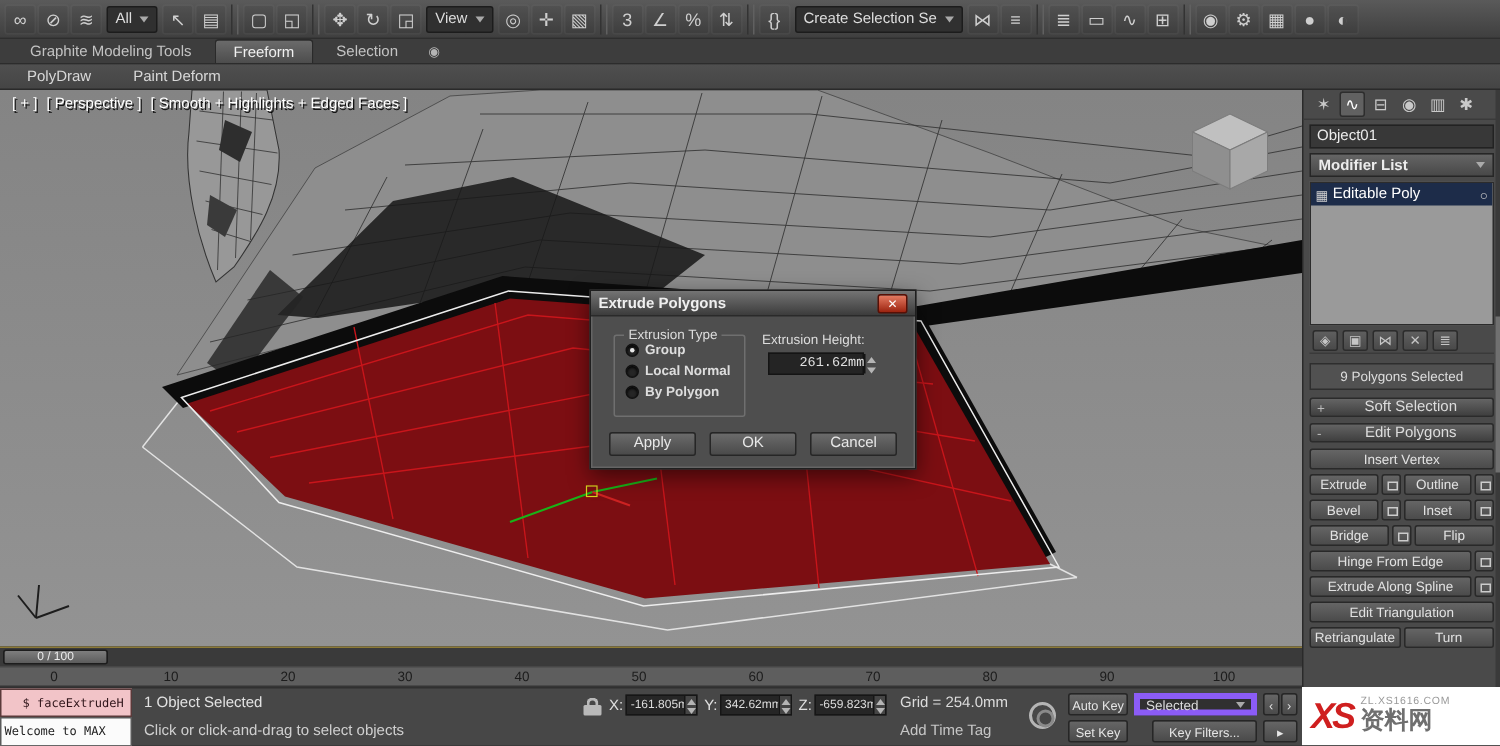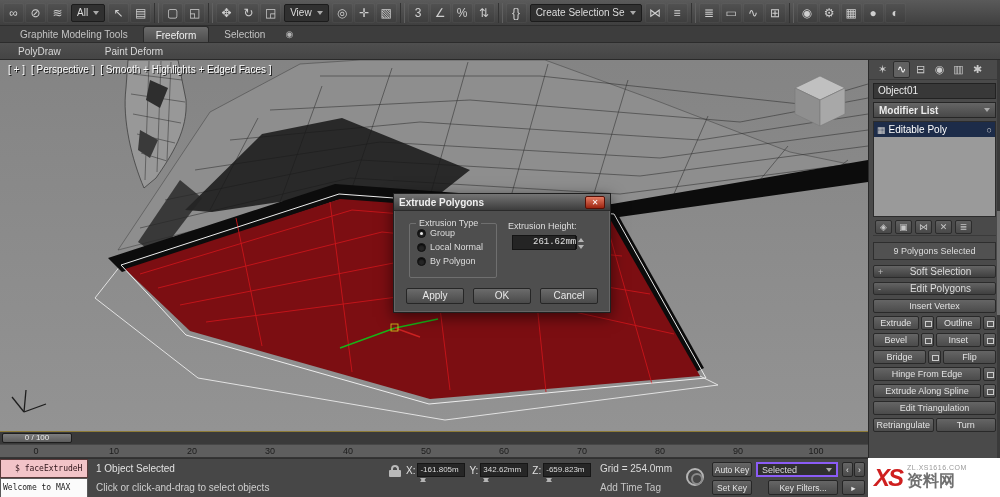--- a/index.html
+++ b/index.html
@@ -11,36 +11,36 @@
 .tb-icon{width:21px;height:20px;display:flex;align-items:center;justify-content:center;color:#cfcfcf;font-size:12px;border:1px solid rgba(255,255,255,.05);border-radius:2px;background:rgba(0,0,0,.05);flex:none;}
 .tb-sep{width:5px;height:20px;border-left:1px solid #333;border-right:1px solid #606060;margin:0 2px;flex:none;}
 .tb-dd{height:18px;background:#303030;border:1px solid #1c1c1c;border-radius:2px;color:#ddd;font-size:10px;display:flex;align-items:center;gap:5px;padding:0 5px;margin:0 2px;white-space:nowrap;flex:none;}
 .caret{width:0;height:0;border-left:3px solid transparent;border-right:3px solid transparent;border-top:4px solid #aaa;flex:none;}
 
 
 #ribbon-tabs{position:absolute;top:26px;left:0;width:1000px;height:17px;background:#3d3d3d;display:flex;align-items:stretch;padding-left:8px;gap:3px;border-bottom:1px solid #2c2c2c;}
 .rtab{padding:2px 12px 1px;font-size:10px;color:#c3c3c3;display:flex;align-items:center;white-space:nowrap;}
 .rtab.active{background:linear-gradient(#6b6b6b,#4d4d4d);color:#f0f0f0;border:1px solid #2a2a2a;border-bottom:none;border-radius:3px 3px 0 0;}
 .ribbon-extra{width:18px;display:flex;align-items:center;justify-content:center;color:#b5b5b5;font-size:9px;}
-#ribbon-sub{position:absolute;top:43px;left:0;width:1000px;height:17px;background:linear-gradient(#4f4f4f,#454545);border-bottom:1px solid #2a2a2a;display:flex;align-items:center;padding-left:18px;gap:44px;}
+#ribbon-sub{position:absolute;top:43px;left:0;width:1000px;height:17px;background:linear-gradient(#4f4f4f,#454545);border-bottom:1px solid #2a2a2a;display:flex;align-items:center;padding-left:18px;gap:28px;}
 .rsub{font-size:10px;color:#d8d8d8;}
 
 
 #viewport{position:absolute;left:0;top:60px;width:868px;height:371px;overflow:hidden;background:#8a8a8a;}
 #vp-svg{position:absolute;left:0;top:0;}
 .vp-label{position:absolute;left:8px;top:4px;font-size:10px;color:#fff;text-shadow:1px 1px 0 rgba(0,0,0,.85);display:flex;gap:6px;white-space:nowrap;}
 
 
 #dialog{position:absolute;left:393px;top:193px;width:218px;height:120px;background:#4e4e4e;border:1px solid #1f1f1f;box-shadow:0 4px 14px rgba(0,0,0,.55),inset 0 0 0 1px #656565;z-index:10;}
 .dlg-title{height:17px;background:linear-gradient(#747474,#3c3c3c);display:flex;align-items:center;padding:0 5px;border-bottom:1px solid #2a2a2a;}
 .dlg-title>span{flex:1;font-size:10px;font-weight:bold;color:#efefef;}
 .dlg-close{width:20px;height:13px;background:linear-gradient(#e57b62,#9c2410);border:1px solid #571006;border-radius:2px;color:#fff;font-size:8px;line-height:11px;text-align:center;}
 .dlg-group{position:absolute;left:15px;top:29px;width:88px;height:55px;border:1px solid #6f6f6f;border-radius:2px;}
 .dlg-group-title{position:absolute;top:-6px;left:6px;background:#4e4e4e;padding:0 3px;font-size:9px;color:#ddd;}
-.radio-row{display:flex;align-items:center;gap:4px;margin:4px 0 0 7px;}
+.radio-row{display:flex;align-items:center;gap:4px;margin:4px 0 0 7px;font-weight:bold;}
 .radio{width:9px;height:9px;border-radius:50%;background:#262626;border:1px solid #111;box-shadow:inset 0 1px 2px #000;position:relative;flex:none;}
 .radio.sel::after{content:"";position:absolute;left:2px;top:2px;width:3px;height:3px;border-radius:50%;background:#e8e8e8;}
 .radio-label{font-size:9px;color:#ddd;white-space:nowrap;}
 .dlg-h-label{position:absolute;left:114px;top:27px;font-size:9px;color:#ddd;}
 .dlg-spin{position:absolute;left:118px;top:41px;width:64px;height:15px;display:flex;background:#242424;border:1px solid #141414;}
 .dlg-spin-val{flex:1;font-size:9px;color:#e0e0e0;line-height:13px;padding-left:20px;font-family:Liberation Mono, monospace;}
 .dlg-spin-arrows{width:9px;display:flex;flex-direction:column;background:#4a4a4a;border-left:1px solid #141414;}
 .spin-up,.spin-down{flex:1;position:relative;}
 .spin-up::after{content:"";position:absolute;left:1px;top:2px;width:0;height:0;border-left:3px solid transparent;border-right:3px solid transparent;border-bottom:4px solid #b5b5b5;}
 .spin-down::after{content:"";position:absolute;left:1px;top:2px;width:0;height:0;border-left:3px solid transparent;border-right:3px solid transparent;border-top:4px solid #b5b5b5;}
@@ -84,31 +84,31 @@
 #status-bar{position:absolute;left:0;top:458px;width:1000px;height:39px;background:#474747;border-top:1px solid #303030;}
 .listener1{position:absolute;left:0;top:0;width:88px;height:19px;background:#f2c4c8;border:1px solid #5a3a3a;font-family:"DejaVu Sans Mono",monospace;font-size:8px;color:#30151a;line-height:17px;padding-left:14px;white-space:nowrap;overflow:hidden;}
 .listener2{position:absolute;left:0;top:19px;width:88px;height:20px;background:#fbfbfb;border:1px solid #5a5a5a;font-family:"DejaVu Sans Mono",monospace;font-size:8px;color:#222;line-height:17px;padding-left:2px;white-space:nowrap;overflow:hidden;}
 .sel-status{position:absolute;left:96px;top:4px;font-size:10px;color:#e2e2e2;}
 .prompt{position:absolute;left:96px;top:23px;font-size:10px;color:#cfcfcf;}
 .lock{position:absolute;left:388px;top:6px;width:14px;height:13px;}
 .lock .shackle{position:absolute;left:3px;top:0;width:8px;height:6px;border:2px solid #b9b9b9;border-bottom:none;border-radius:4px 4px 0 0;}
 .lock .bodyp{position:absolute;left:1px;top:5px;width:12px;height:7px;background:#b9b9b9;border-radius:1px;}
 .coords{position:absolute;left:404px;top:4px;display:flex;align-items:center;gap:2px;}
 .coord-label{font-size:10px;color:#e0e0e0;margin-left:2px;}
-.coord-field{width:48px;height:14px;background:#262626;border:1px solid #161616;display:flex;flex-direction:column;}
+.coord-field{width:48px;height:14px;background:#262626;border:1px solid #161616;display:flex;}
 .coord-val{flex:1;font-size:8px;color:#dcdcdc;line-height:12px;padding-left:2px;white-space:nowrap;overflow:hidden;}
 .coord-spin{width:8px;background:#454545;border-left:1px solid #161616;display:flex;flex-direction:column;}
 .grid-label{position:absolute;left:600px;top:4px;font-size:10px;color:#dcdcdc;white-space:nowrap;}
 .time-tag{position:absolute;left:600px;top:23px;font-size:10px;color:#c6c6c6;}
 .offset-icon{position:absolute;left:686px;top:9px;width:18px;height:18px;border:2px solid #b5b5b5;border-radius:50%;}
 .offset-icon::after{content:"";position:absolute;left:3px;top:3px;width:8px;height:8px;border:2px solid #8a8a8a;border-radius:50%;}
 .sb-btn{position:absolute;background:linear-gradient(#666,#4a4a4a);border:1px solid #262626;border-radius:2px;color:#e6e6e6;font-size:8.5px;display:flex;align-items:center;justify-content:center;white-space:nowrap;}
 .autokey{left:712px;top:3px;width:40px;height:15px;}
 .setkey{left:712px;top:21px;width:40px;height:15px;}
-.seldrop{position:absolute;left:756px;top:3px;width:82px;height:15px;background:#303030;border:2px solid #8b5cf6;display:flex;align-items:center;padding:0 4px;color:#ddd;font-size:9px;}
+.seldrop{position:absolute;left:756px;top:3px;width:82px;height:15px;background:#303030;border:4px solid #8b5cf6;display:flex;align-items:center;padding:0 4px;color:#ddd;font-size:9px;}
 .seldrop>span:first-child{flex:1;}
 .keyfilters{left:768px;top:21px;width:70px;height:15px;}
 .kn0{left:842px;top:3px;width:11px;height:15px;}
 .kn1{left:854px;top:3px;width:11px;height:15px;}
 .kn2{left:842px;top:21px;width:23px;height:15px;}
 
 
 #watermark{position:absolute;left:868px;top:458px;width:132px;height:39px;background:#fff;display:flex;align-items:center;gap:5px;padding:3px 6px;z-index:6;}
 .wm-logo{font-size:24px;font-weight:bold;font-style:italic;color:#cf1f1f;letter-spacing:-2px;}
 .wm-col{display:flex;flex-direction:column;line-height:1.15;}

